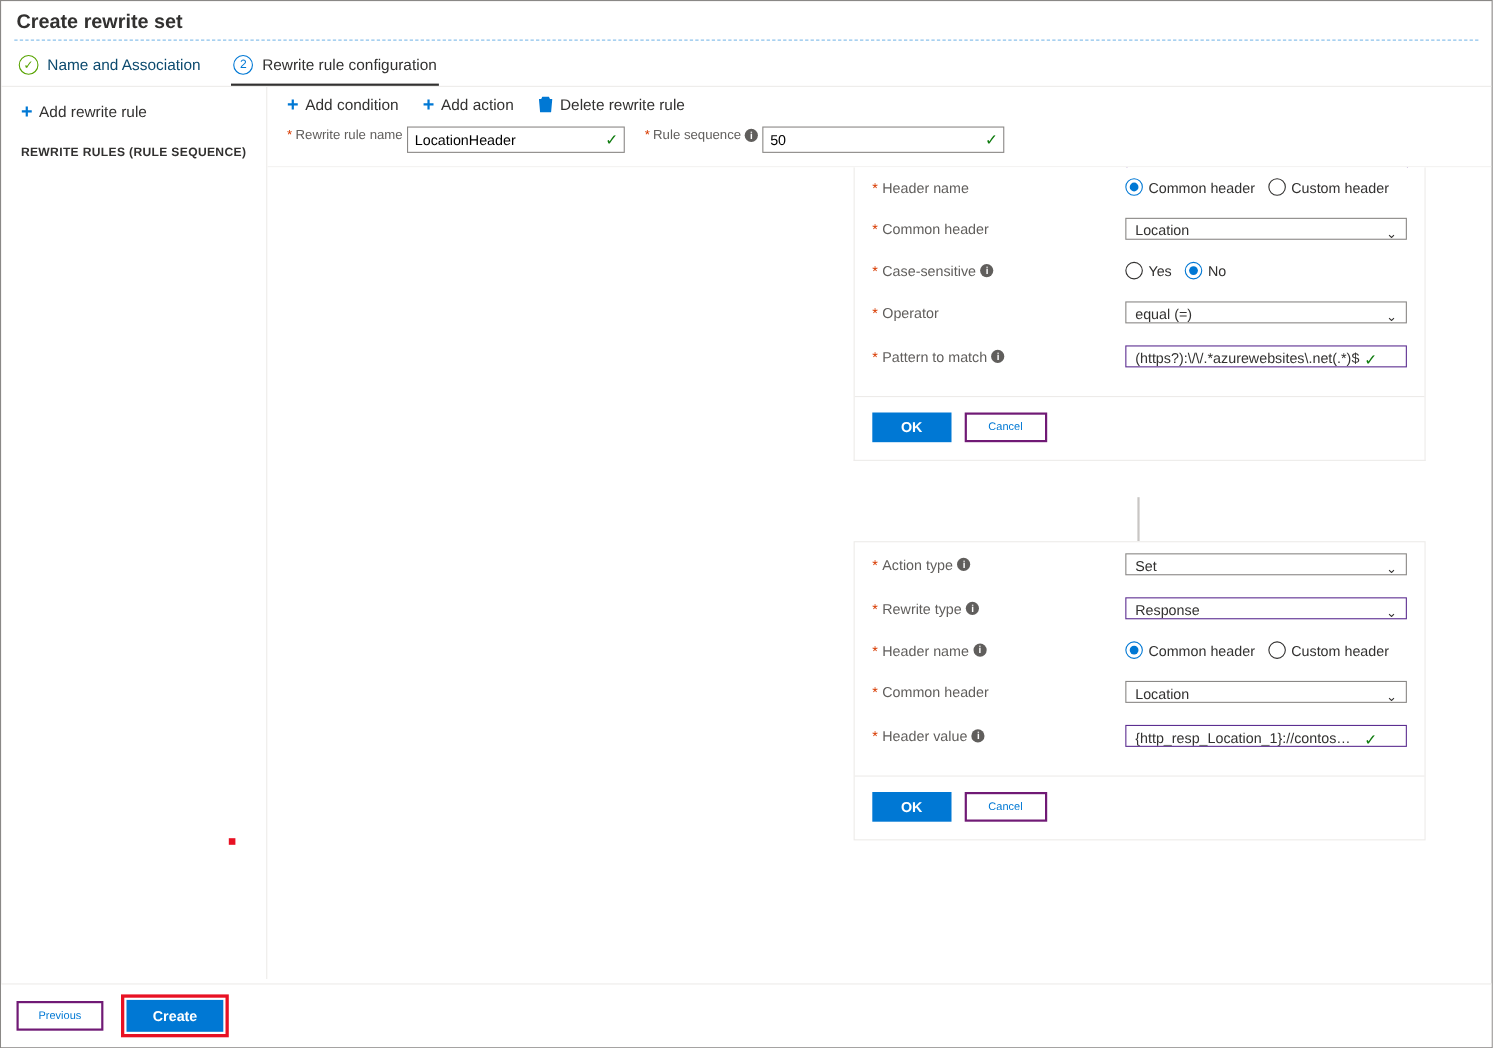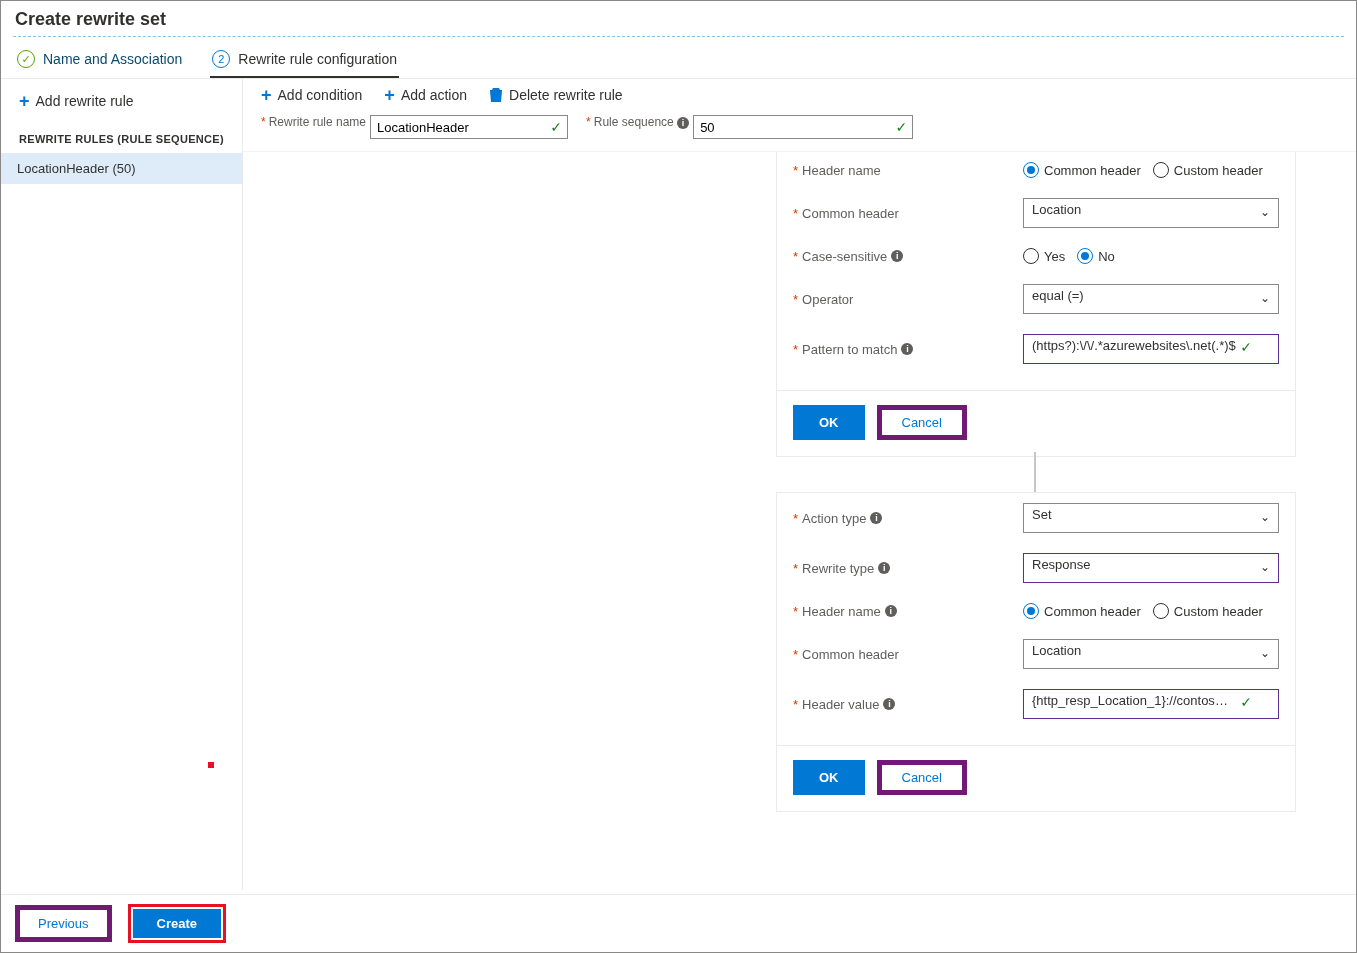--- a/index.html
+++ b/index.html
@@ -188,21 +188,21 @@
     font-size: 9px; font-weight: 700;
   }
   .field-control { width: 256px; display: flex; align-items: center; gap: 12px; }
 
   .radio { display: flex; align-items: center; gap: 5px; cursor: pointer; font-size: 13px; }
   .radio-dot { width: 16px; height: 16px; border: 1px solid #323130; border-radius: 50%; display:inline-flex; align-items:center; justify-content:center; }
   .radio-dot.checked::after { content:''; width:8px; height:8px; border-radius:50%; background:#0078d4; }
   .radio-dot.checked { border-color: #0078d4; }
 
   .select-box {
-    width: 100%; height: 30px;
+    width: 100%; height: 20px;
     border: 1px solid #8a8886;
     padding: 3px 26px 3px 8px;
     font-size: 13px; background: #fff; cursor: pointer;
     position: relative;
   }
   .select-box.purple { border-color: #5c2e91; }
   .caret {
     position: absolute; right: 8px; top: 6px;
     font-size: 12px; color: #323130;
   }
@@ -211,22 +211,22 @@
     color: #107c10; font-size: 14px;
   }
 
   .card-divider { border-top: 1px solid #edebe9; margin: 16px -16px 14px -16px; }
   .btn-row { display: flex; gap: 12px; padding: 0 0 4px 0; }
   .btn-primary {
     background: #0078d4; color: #fff; border: none;
     padding: 6px 26px; font-size: 13px; font-weight: 600; cursor: pointer;
   }
   .btn-secondary {
-    background: #fff; color: #0078d4; border: 5px solid #701a75;
-    padding: 5px 20px; font-size: 13px; cursor: pointer;
+    background: #fff; color: #0078d4; border: 2px solid #701a75;
+    padding: 5px 20px; font-size: 10px; cursor: pointer;
   }
 
   .footer {
     position: absolute;
     bottom: 0; left: 0; right: 0;
     height: 58px;
     border-top: 1px solid #edebe9;
     padding: 20px 14px;
     display: flex; gap: 16px; align-items: center;
     background: #fff;
@@ -258,21 +258,20 @@
   </div>
 </div>
 
 <div class="main">
   <div class="sidebar">
     <div class="add-rule-btn">
       <span class="plus-icon">+</span>
       <span>Add rewrite rule</span>
     </div>
     <div class="section-header">REWRITE RULES (RULE SEQUENCE)</div>
-    <div class="rule-item">LocationHeader (50)</div>
   </div>
 
   <div class="content">
     <div class="toolbar">
       <div class="tb-btn">
         <span class="tb-icon">+</span>
         <span>Add condition</span>
       </div>
       <div class="tb-btn">
         <span class="tb-icon">+</span>

